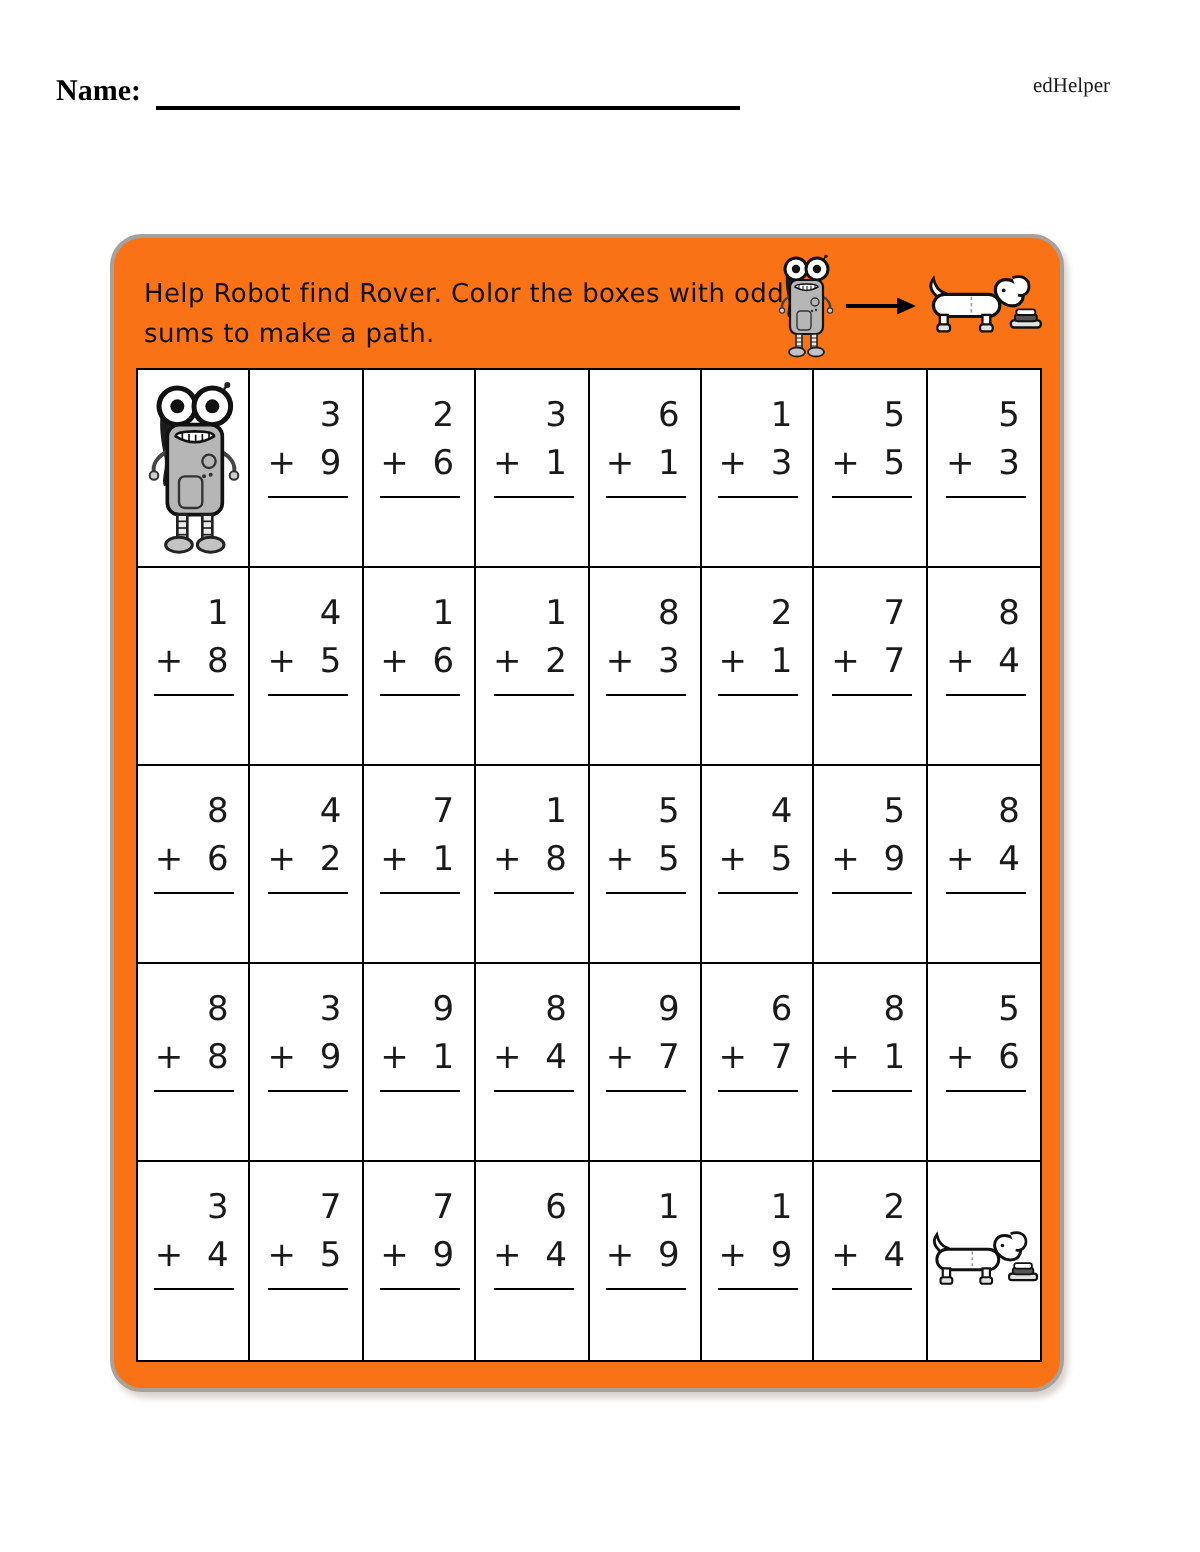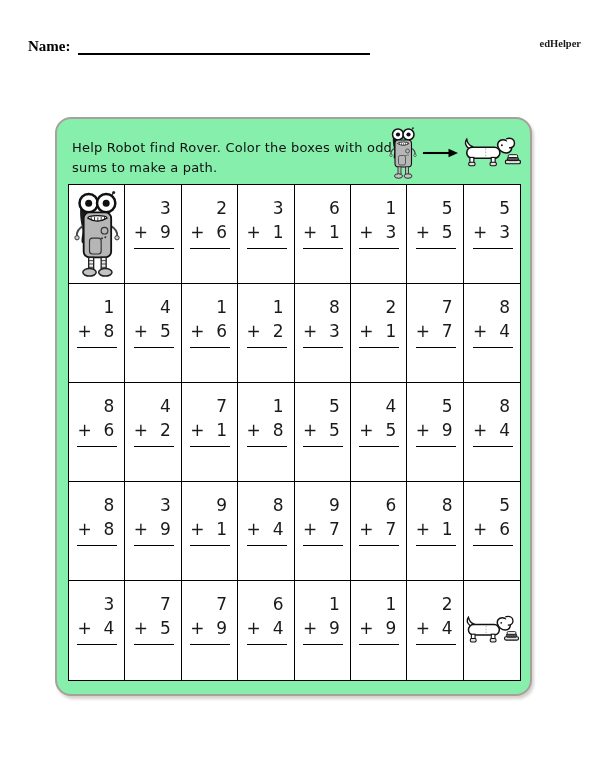--- a/index.html
+++ b/index.html
@@ -8,25 +8,24 @@
     width: 600px;
     height: 776px;
     background: #ffffff;
     font-family: "DejaVu Sans", sans-serif;
     color: #000;
     overflow: hidden;
   }
   .brand {
     position: absolute;
     top: 38px;
-    right: 19px;
+    right: 45px;
     font-family: "Liberation Serif", serif;
     font-size: 10.5px;
     color: #1a1a1a;
-    font-weight: bold;
   }
   .name-row {
     position: absolute;
     left: 28px;
     top: 36px;
     display: flex;
     align-items: flex-end;
   }
   .name-label {
     font-family: "Liberation Serif", serif;
@@ -41,21 +40,21 @@
   }
   .box {
     position: absolute;
     left: 55px;
     top: 117px;
     width: 473px;
     height: 575px;
     border: 2.5px solid #a8a09b;
     border-radius: 16px;
     box-shadow: 2px 3px 3px #d8d2ce;
-    background: #86efac;
+    background: #f97316;
   }
   .instructions {
     position: absolute;
     left: 15px;
     top: 19px;
     width: 322px;
     font-size: 13px;
     line-height: 1.5;
     letter-spacing: 0.2px;
     color: #111;

